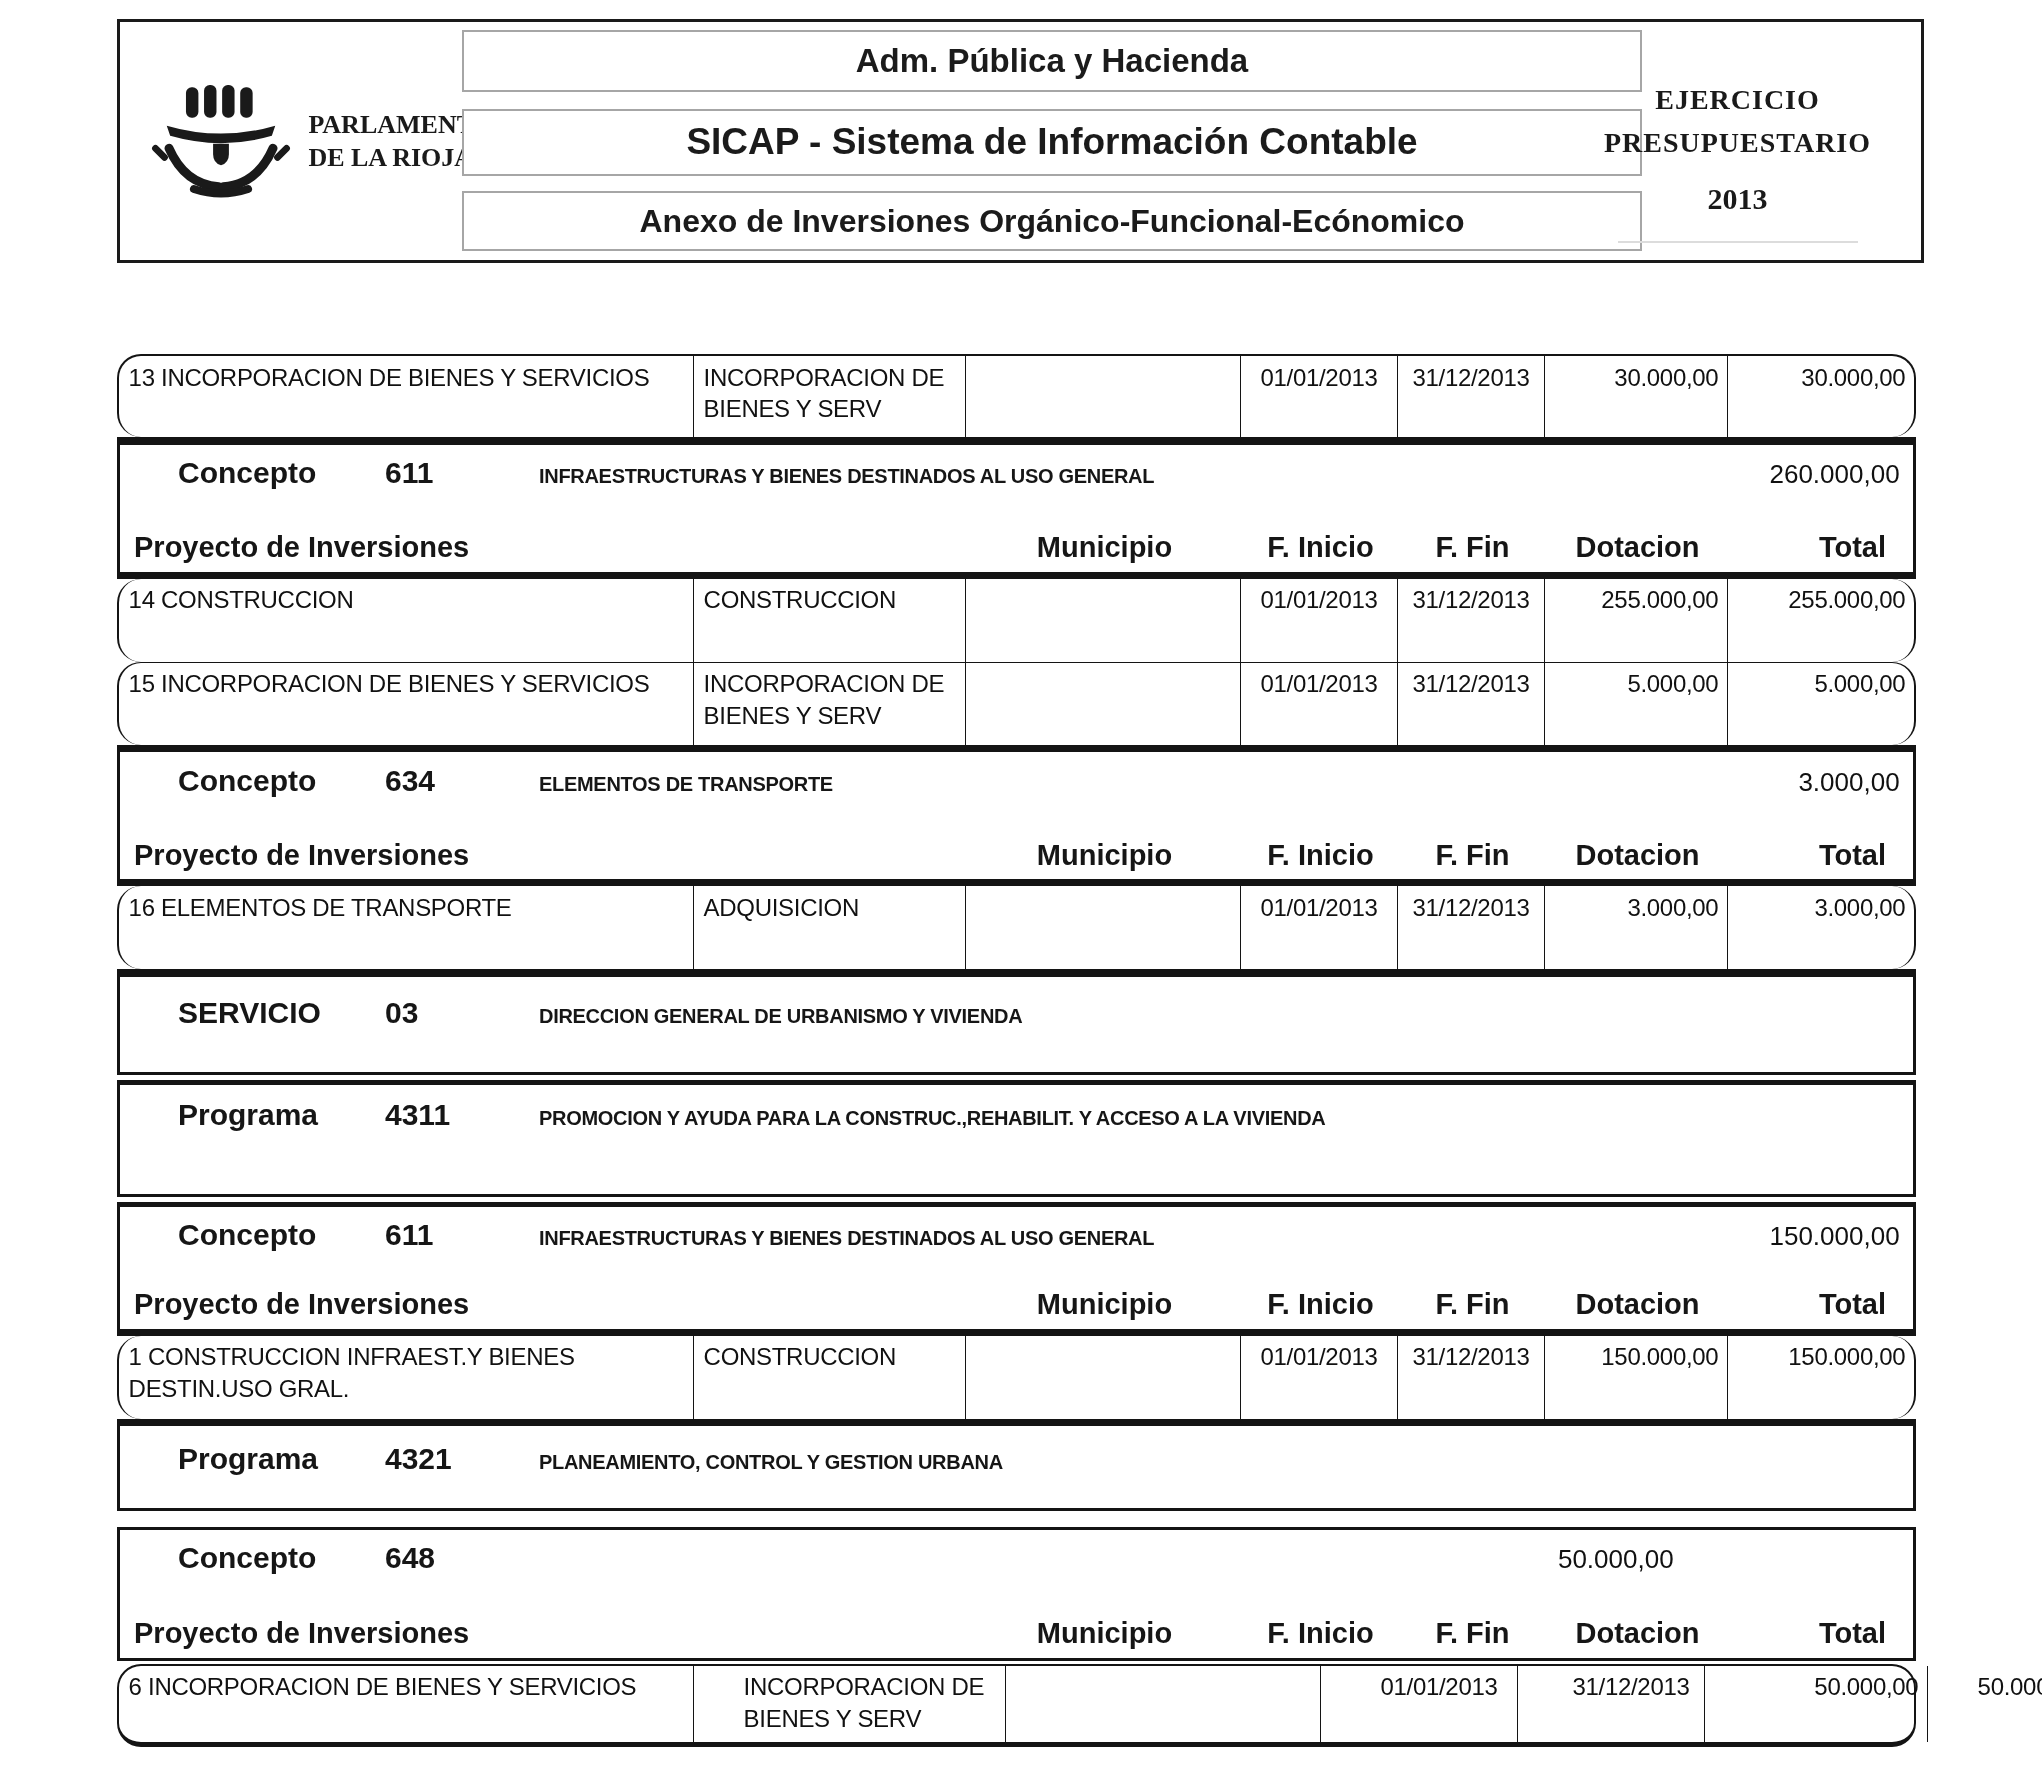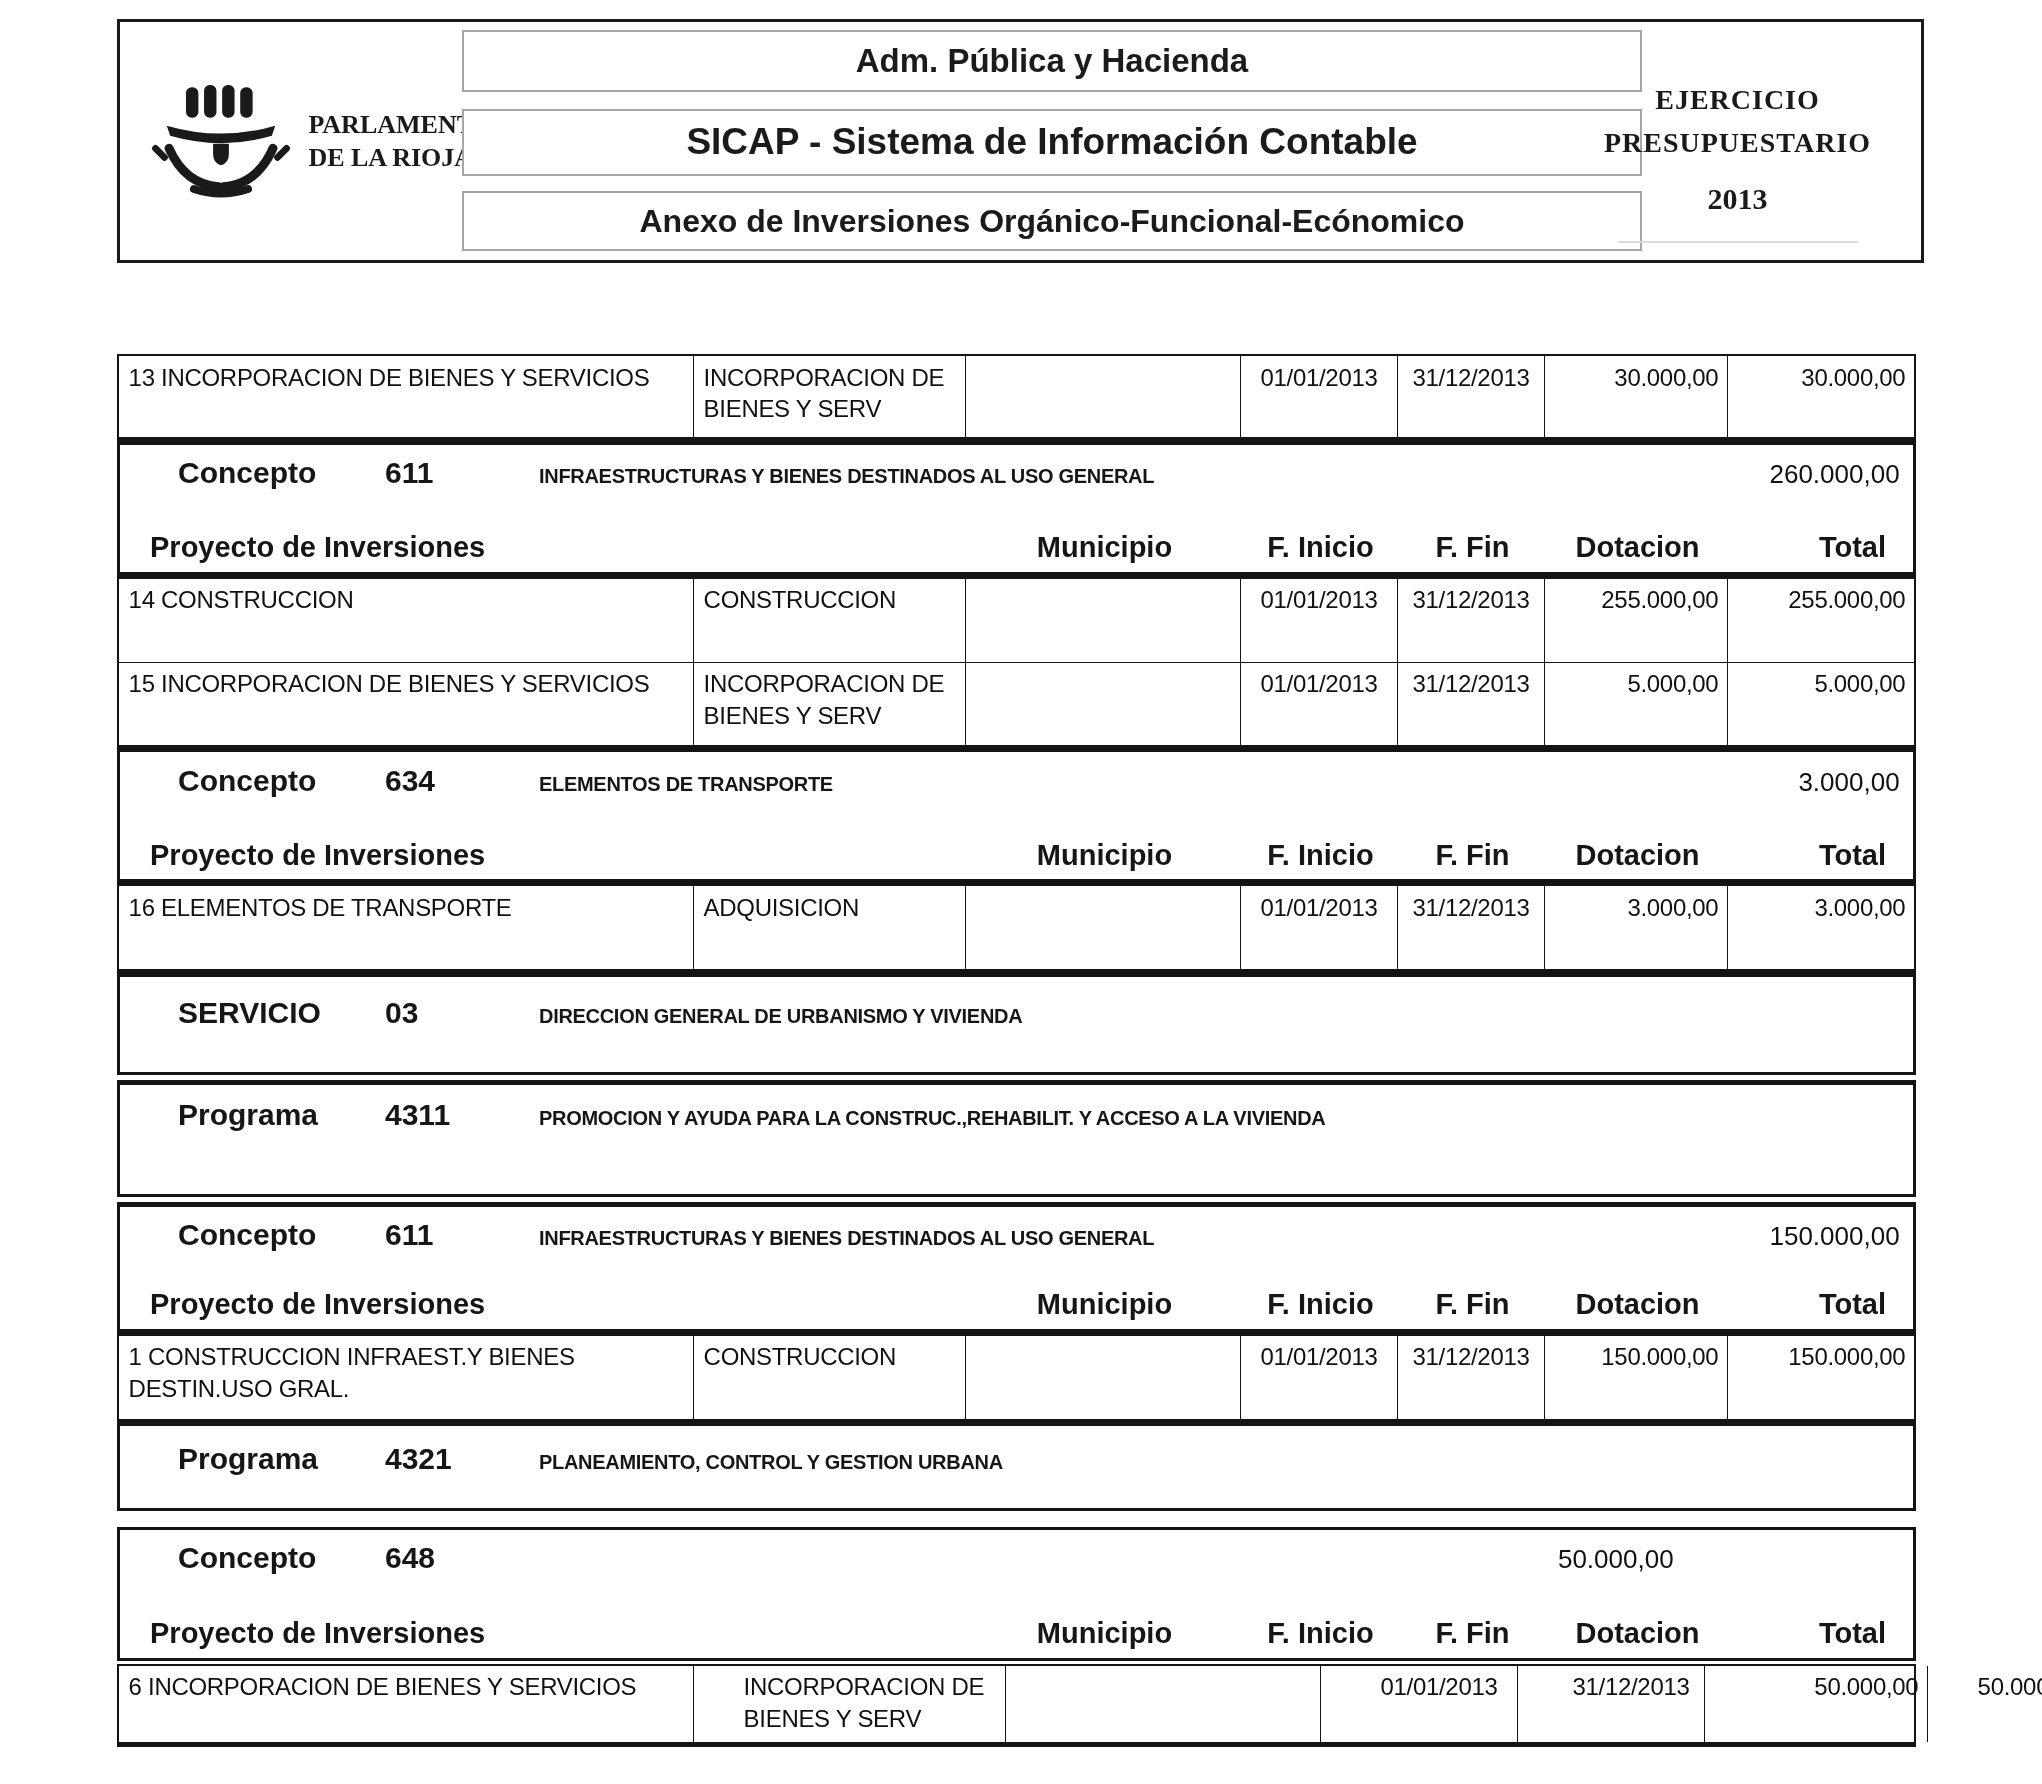--- a/index.html
+++ b/index.html
@@ -20,21 +20,21 @@
   .tbox2{height:63px;font-size:37px;margin-top:17.3px;}
   .tbox3{height:56px;font-size:32px;margin-top:15.4px;}
   .exercise{position:absolute;right:25px;top:56px;width:317px;text-align:center;
             font-family:"Liberation Serif", serif;font-weight:bold;color:#1a1a1a;}
   .exercise .exl{font-size:28px;line-height:1.55;letter-spacing:1px;}
   .exercise .exy{font-size:30px;margin-top:17px;text-align:center;}
   .faded-line{height:0;border-top:2.9px solid #dcdcdc;width:240px;margin:25px auto 0;}
 
   
   .content{position:absolute;left:117px;top:354px;width:1799px;}
-  .cols{display:grid;grid-template-columns:575px 272px 275px 157px 147px 183px 1fr;}
+  .cols{display:grid;grid-template-columns:575px 272px 275px 157px 147px 183px 1fr;border-radius:24px;}
 
   
   .drow{border-left:2.9px solid #141414;border-right:2.9px solid #141414;
         min-height:83px;box-sizing:border-box;background:#fff;}
   .drow.bt{border-top:2.9px solid #141414;}
   .drow.sep{border-top:1.9px solid #141414;}
   .drow.bb{border-bottom:5.8px solid #141414;gap:40px;}
   .cell{border-right:1.9px solid #141414;padding:5.8px 9.6px 3.8px 9.6px;box-sizing:border-box;
         font-size:24px;line-height:1.3;letter-spacing:-0.3px;color:#111;}
   .cell.last{border-right:none;}
@@ -52,21 +52,21 @@
   .concepto{min-height:134px;display:flex;flex-direction:column;justify-content:space-between;
             padding-top:11.5px;padding-bottom:7.7px;}
   .sline{display:grid;grid-template-columns:207px 154px 1fr 226px;padding-left:58px;
          align-items:baseline;}
   .slabel{font-weight:bold;font-size:30px;color:#161616;}
   .scode{font-weight:bold;font-size:30px;color:#161616;}
   .stitle{font-weight:bold;font-size:20px;line-height:1.35;color:#161616;letter-spacing:-0.3px;}
   .samount{font-size:26px;text-align:right;padding-right:13.4px;color:#111;}
   .hline{font-weight:bold;font-size:29px;color:#161616;}
   .hline .h{padding-top:1.9px;}
-  .h.proj{grid-column:1 / 3;padding-left:30px;}
+  .h.proj{grid-column:1 / 3;padding-left:14px;}
   .h.cen{text-align:center;}
   .h.tot{text-align:right;padding-right:27px;}
   .svcbox{min-height:98px;padding-top:19px;}
   .pgm1{min-height:117px;padding-top:13.4px;}
   .pgm2{min-height:85px;padding-top:15.4px;}
 </style>
 </head>
 <body>
 
 <div class="page">

